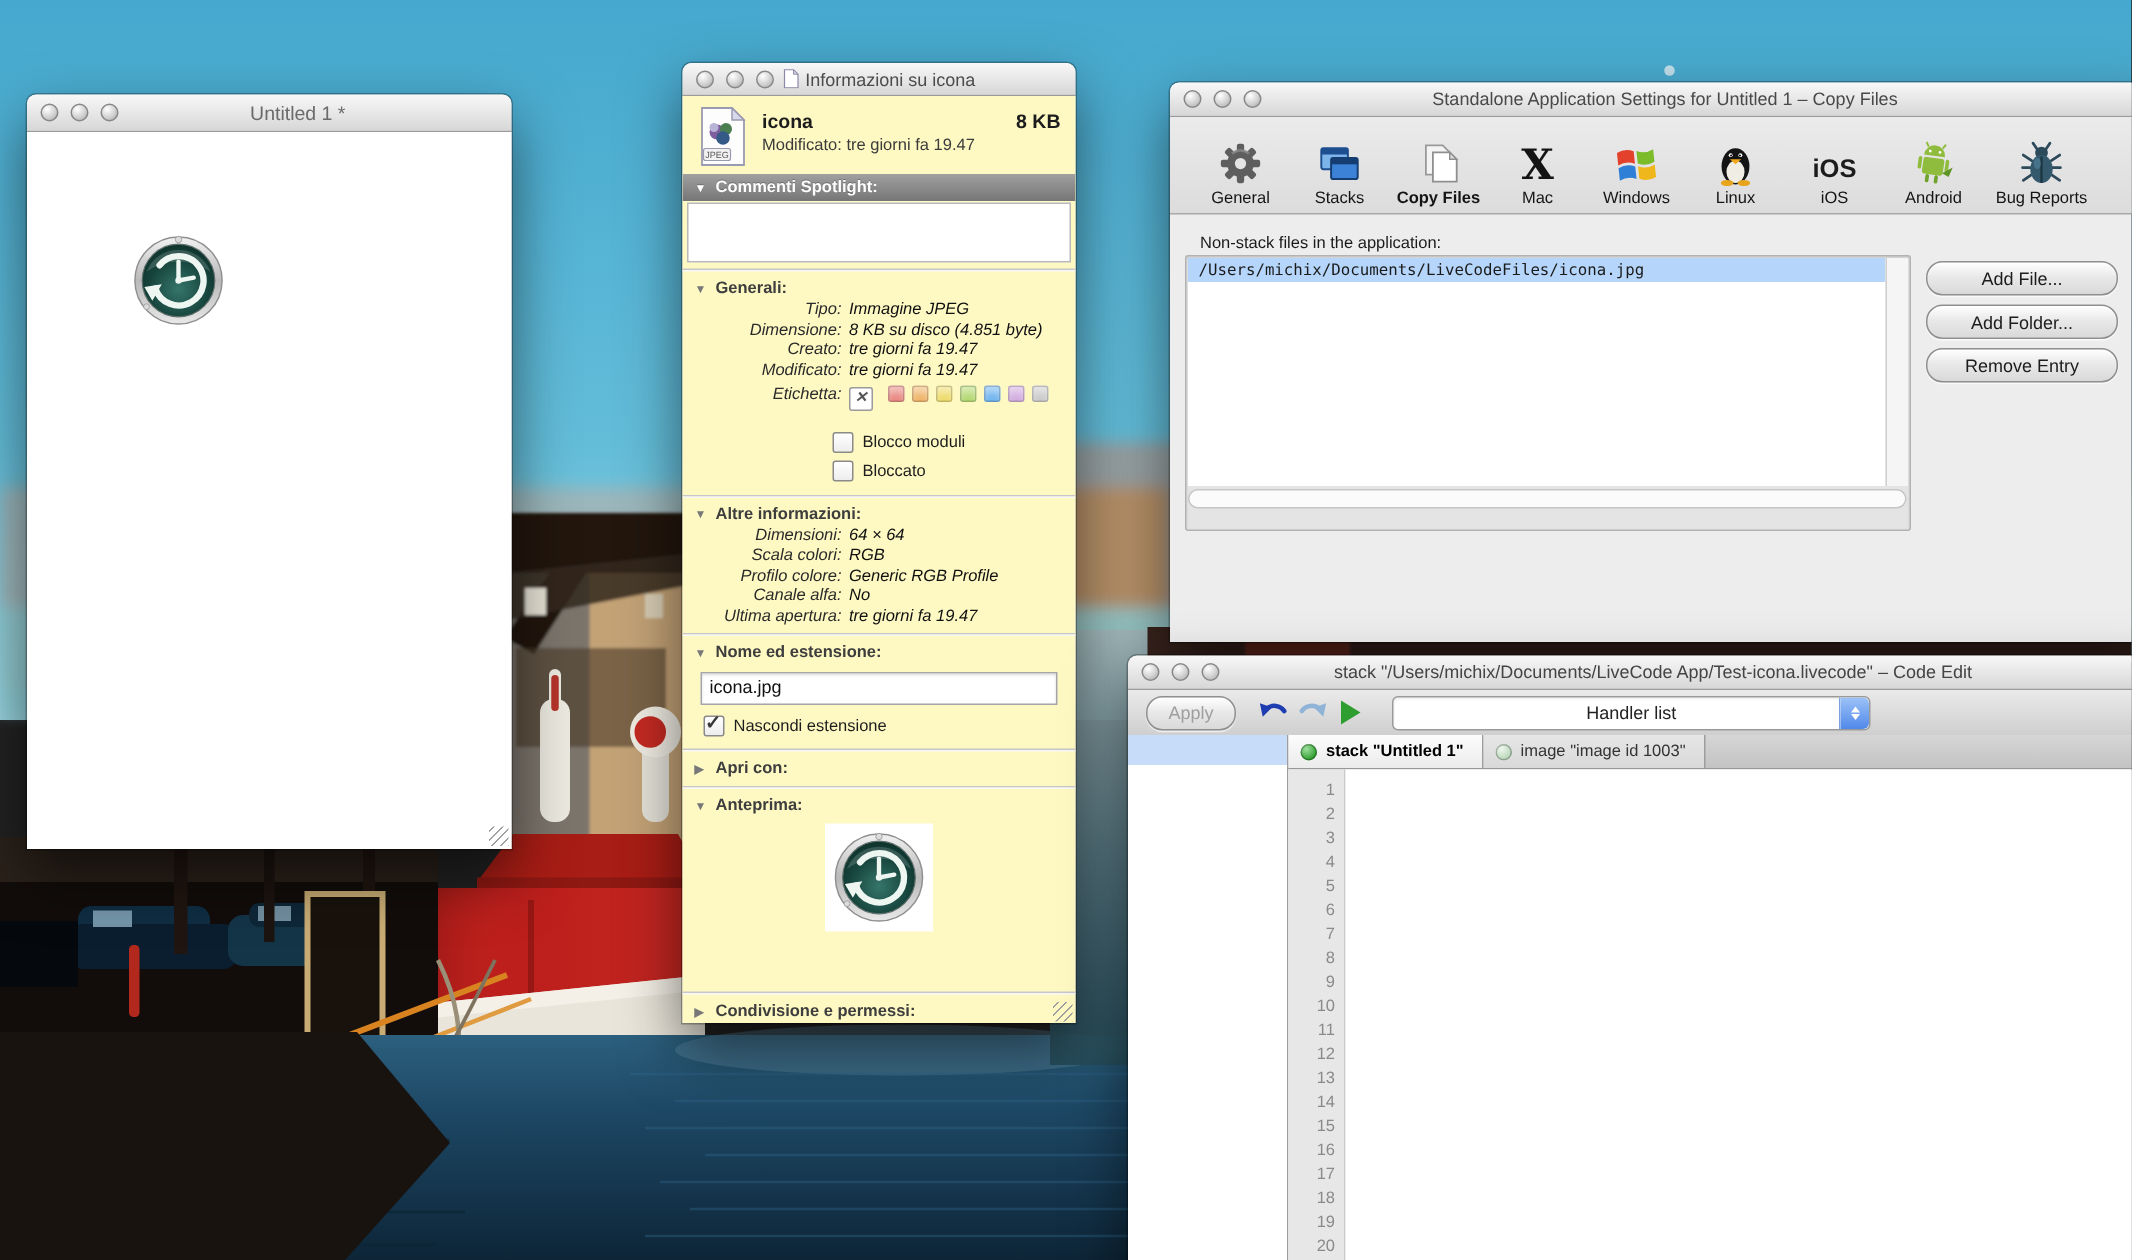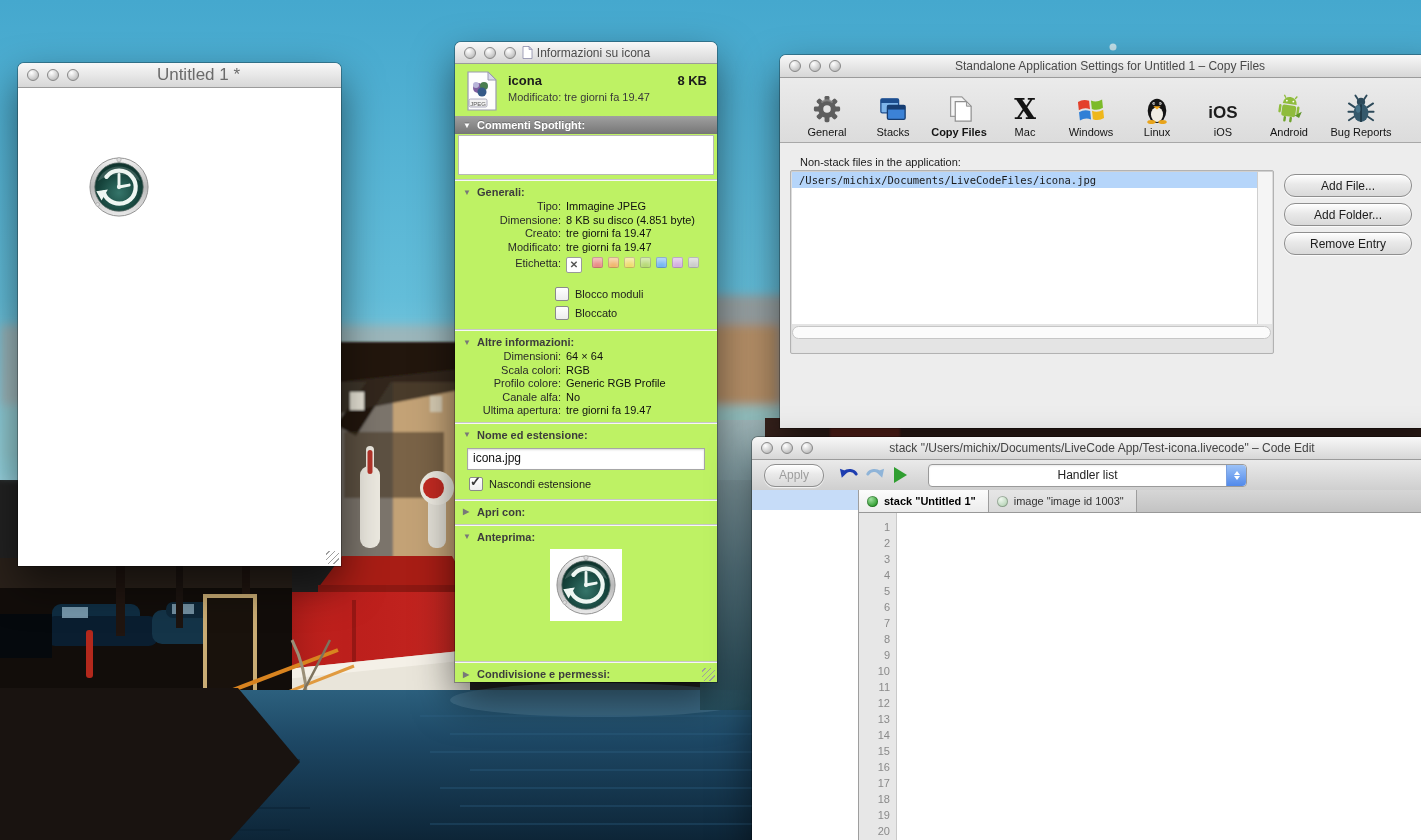--- a/index.html
+++ b/index.html
@@ -16,45 +16,45 @@
   .light{width:12px;height:12px;border-radius:50%;box-sizing:border-box;border:1px solid #888;
     background:radial-gradient(circle at 35% 28%,#ffffff,#d2d2d2 55%,#a8a8a8);}
   .wtitle{position:absolute;left:0;right:0;text-align:center;font-size:12px;color:#494949;
     white-space:nowrap;overflow:hidden;}
   .grip{position:absolute;right:2px;bottom:2px;width:13px;height:13px;
     background:repeating-linear-gradient(135deg,transparent 0 2px,#a0a0a0 2px 3px,transparent 3px 4px);}
 
   
   #stack-win{left:18px;top:63px;width:323px;height:503px;}
   #stack-win .titlebar{height:24px;}
-  #stack-win .wtitle{font-size:17px;color:#6b6b6b;margin-left:38px;}
+  #stack-win .wtitle{font-size:13px;color:#6b6b6b;margin-left:38px;}
   #stack-win .canvas{position:absolute;top:25px;left:0;right:0;bottom:0;background:#ffffff;}
   #stack-canvas-icon{position:absolute;left:70px;top:68px;width:62px;height:62px;}
 
   
   #info-win{left:455px;top:42px;width:262px;height:640px;font-size:11px;color:#1c1c1c;}
   #info-win .titlebar{height:21px;}
   #info-win .wtitle{font-size:12px;color:#4c4c4c;}
   .tdoc{display:inline-block;vertical-align:-2px;margin-right:4px;}
-  .gi-body{position:absolute;top:22px;left:0;right:0;bottom:0;background:#bef264;overflow:hidden;
+  .gi-body{position:absolute;top:22px;left:0;right:0;bottom:0;background:#fef9c3;overflow:hidden;
     display:flex;flex-direction:column;}
   .gi-header{display:flex;align-items:flex-start;padding:7px 10px 5px;}
   .gi-head-text{flex:1;padding-left:9px;padding-top:2px;}
   .gi-nm-row{display:flex;align-items:baseline;}
   .gi-name{font-weight:bold;font-size:13px;flex:1;}
   .gi-size{font-weight:bold;font-size:13px;}
   .gi-mod{color:#3a3a3a;margin-top:3px;}
   .spot-bar{height:18px;background:linear-gradient(#a0a0a0,#767676);color:#fff;font-weight:bold;
     display:flex;align-items:center;padding:0 8px;text-shadow:0 -1px 0 rgba(0,0,0,.25);}
   .spot-bar .tri{color:#fff;}
   .comment-box{margin:1px 3px 0;height:38px;background:#fff;border:1px solid #b8b8b8;}
   .tri{font-size:8px;color:#787878;margin-right:5px;width:9px;display:inline-block;}
   .sect{display:flex;align-items:center;font-weight:bold;color:#3d3d3d;padding:2px 8px;margin-top:3px;}
   .sect-div{height:0;border-top:1px solid #c7c7c7;border-bottom:1px solid #f7f7f7;margin:4px 0 0;}
-  .kv{display:flex;line-height:13.5px;padding:0 8px 0 0;}
+  .kv{display:flex;line-height:13.5px;padding:0 8px 0 0;font-style:italic;}
   .kv .k{width:106px;flex:none;text-align:right;color:#2a2a2a;padding-right:5px;}
   .kv .v{flex:1;color:#101010;word-break:break-all;}
   .cbrow{display:flex;align-items:center;padding-left:100px;margin-top:5px;}
   .cb{width:12px;height:12px;flex:none;border:1px solid #8a8a8a;border-radius:2px;
     background:linear-gradient(#ffffff,#ededed);position:relative;}
   .cb.checked::after{content:"✓";position:absolute;left:0px;top:-4px;font-size:13px;font-weight:bold;color:#3a3a3a;}
   .cbl{margin-left:6px;}
   .label-x{width:14px;height:14px;border:1px solid #9a9a9a;background:#fff;border-radius:2px;
     display:inline-flex;align-items:center;justify-content:center;font-size:10px;color:#555;font-weight:bold;margin-right:7px;}
   .swatches{display:inline-flex;gap:5px;align-items:center;}

